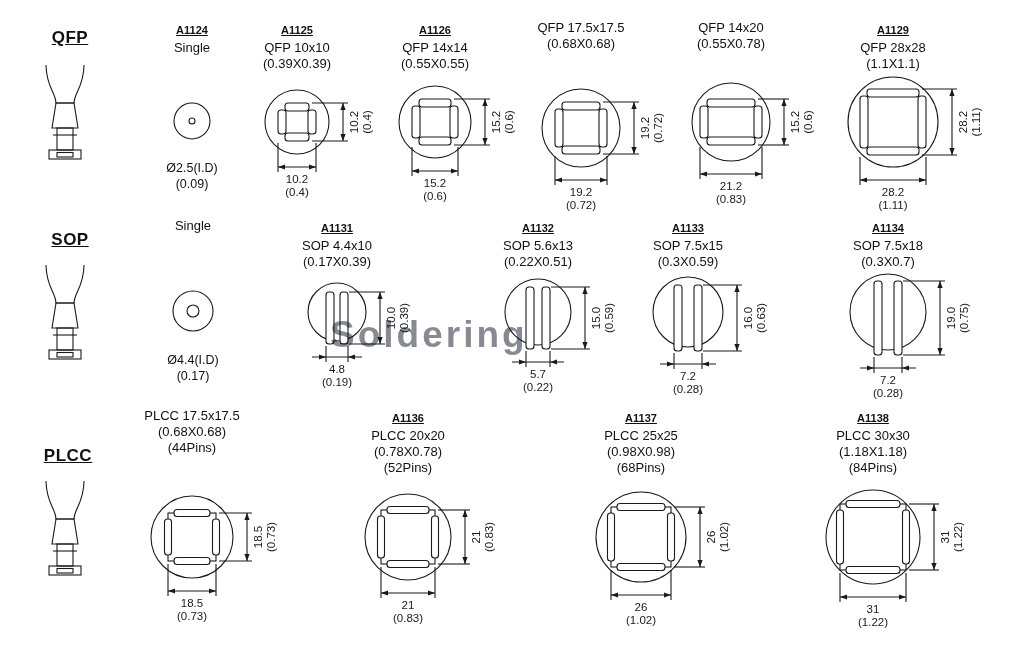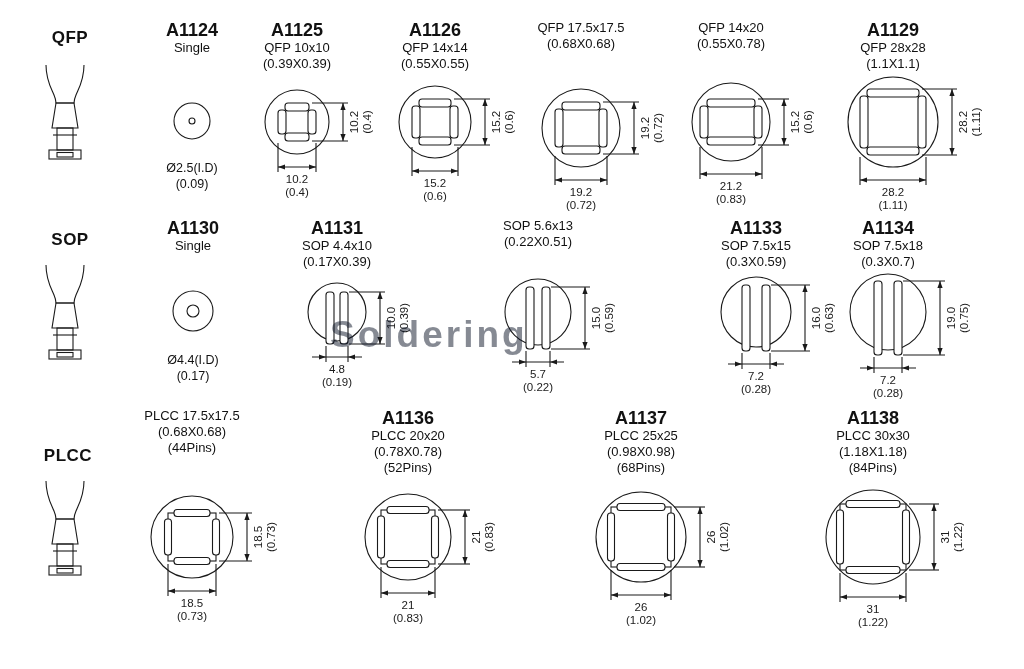--- a/index.html
+++ b/index.html
@@ -1,21 +1,21 @@
 <!DOCTYPE html>
 <html><head>
 <meta charset="utf-8">
 <style>
   html,body{margin:0;padding:0;background:#fff;}
   #page{position:relative;width:1024px;height:669px;background:#fff;overflow:hidden;
         font-family:"Liberation Sans",sans-serif;color:#111;}
-  .cat{position:absolute;font-weight:bold;font-size:17px;text-align:center;letter-spacing:.5px;}
+  .cat{position:absolute;font-weight:bold;font-size:17px;text-align:center;letter-spacing:.5px;text-decoration:underline;}
   .noz{position:absolute;}
   .cell{position:absolute;text-align:center;}
-  .cid{font-weight:bold;font-size:18px;line-height:20px;}
+  .cid{font-weight:bold;font-size:11px;line-height:20px;text-decoration:underline;}
   .cln{font-size:13px;line-height:16px;}
   .cap{position:absolute;width:100%;text-align:center;font-size:12.5px;line-height:16px;}
   .drw{position:absolute;}
   .ln line,.ln circle,.ln rect,.ln path{stroke:#1a1a1a;stroke-width:1.1;fill:none;}
   .ln .sl{fill:#fff;}
   .ln polygon{fill:#1a1a1a;stroke:none;}
   .dt{font-size:11.5px;fill:#1a1a1a;stroke:none;font-family:"Liberation Sans",sans-serif;}
   #wm{position:absolute;left:330px;top:314px;font-size:37px;color:#0f172a;opacity:.5;
       letter-spacing:3px;pointer-events:none;font-weight:bold;}
 </style>
@@ -216,21 +216,20 @@
             <line x1="24" y1="118" x2="90" y2="118"></line>
             <polygon points="31,115.4 31,120.6 24,118"></polygon>
             <polygon points="83,115.4 83,120.6 90,118"></polygon>
             <text class="dt" text-anchor="middle" x="57" y="134">28.2</text>
             <text class="dt" text-anchor="middle" x="57" y="147">(1.11)</text>
           </g>
         </svg></div>
   </div>
 
   <div class="cell" style="left:123px;top:218px;width:140px;height:185px">
-    <div class="cid">A1130</div>
     <div class="cln">Single</div>
     <div class="drw" style="left:15px;top:70px"><svg width="110" height="46" viewBox="0 0 110 46">
           <g class="ln">
             <circle cx="55" cy="23" r="20"></circle>
             <circle cx="55" cy="23" r="6"></circle>
           </g>
         </svg></div>
     <div class="cap" style="top:134px">Ø4.4(I.D)</div>
     <div class="cap" style="top:150px">(0.17)</div>
   </div>
@@ -256,20 +255,21 @@
             <line x1="25" y1="101" x2="75" y2="101"></line>
             <polygon points="32,98.4 32,103.6 39,101"></polygon>
             <polygon points="68,98.4 68,103.6 61,101"></polygon>
             <text class="dt" text-anchor="middle" x="50" y="117">4.8</text>
             <text class="dt" text-anchor="middle" x="50" y="130">(0.19)</text>
           </g>
         </svg></div>
   </div>
 
   <div class="cell" style="left:468px;top:218px;width:140px;height:195px">
+    <div class="cid">A1132</div>
     <div class="cln">SOP 5.6x13</div>
     <div class="cln">(0.22X0.51)</div>
     <div class="drw" style="left:20px;top:38px"><svg width="152" height="158" viewBox="0 0 152 158">
           <g class="ln">
             <circle cx="50" cy="56" r="33"></circle>
             <rect class="sl" x="38" y="31" width="8" height="62" rx="3"></rect>
             <rect class="sl" x="54" y="31" width="8" height="62" rx="3"></rect>
             <line x1="63" y1="31" x2="102" y2="31"></line>
             <line x1="63" y1="93" x2="102" y2="93"></line>
             <line x1="97" y1="31" x2="97" y2="93"></line>
@@ -281,21 +281,21 @@
             <line x1="62" y1="95" x2="62" y2="111"></line>
             <line x1="24" y1="106" x2="76" y2="106"></line>
             <polygon points="31,103.4 31,108.6 38,106"></polygon>
             <polygon points="69,103.4 69,108.6 62,106"></polygon>
             <text class="dt" text-anchor="middle" x="50" y="122">5.7</text>
             <text class="dt" text-anchor="middle" x="50" y="135">(0.22)</text>
           </g>
         </svg></div>
   </div>
 
-  <div class="cell" style="left:686px;top:218px;width:140px;height:195px">
+  <div class="cell" style="left:618px;top:218px;width:140px;height:195px">
     <div class="cid">A1133</div>
     <div class="cln">SOP 7.5x15</div>
     <div class="cln">(0.3X0.59)</div>
     <div class="drw" style="left:20px;top:38px"><svg width="152" height="158" viewBox="0 0 152 158">
           <g class="ln">
             <circle cx="50" cy="56" r="35"></circle>
             <rect class="sl" x="36" y="29" width="8" height="66" rx="3"></rect>
             <rect class="sl" x="56" y="29" width="8" height="66" rx="3"></rect>
             <line x1="65" y1="29" x2="104" y2="29"></line>
             <line x1="65" y1="95" x2="104" y2="95"></line>

